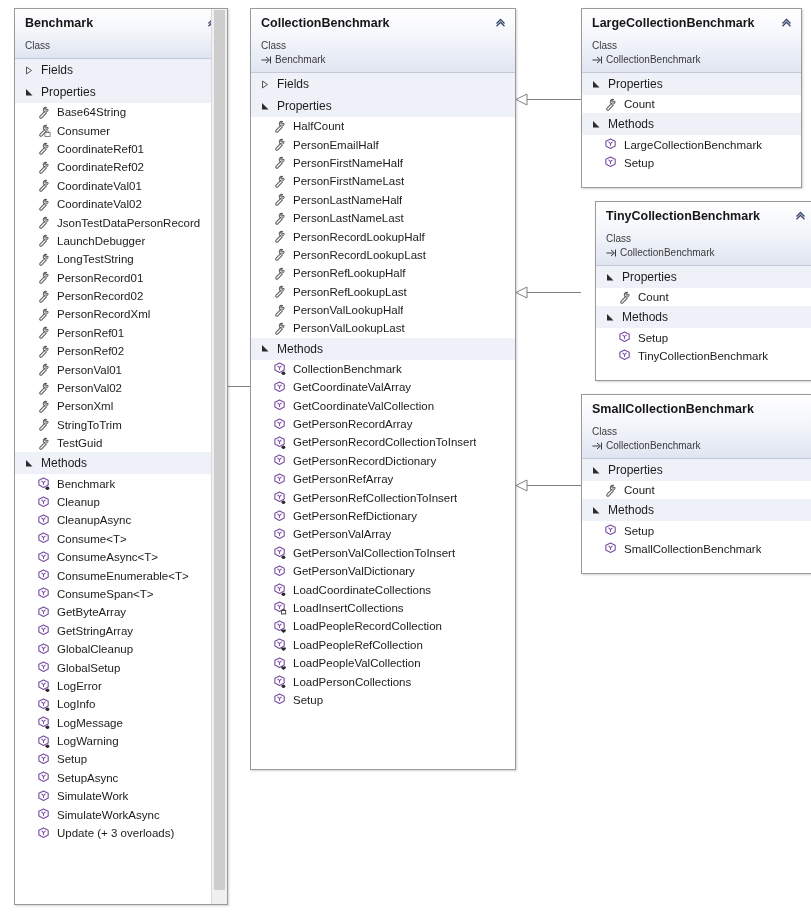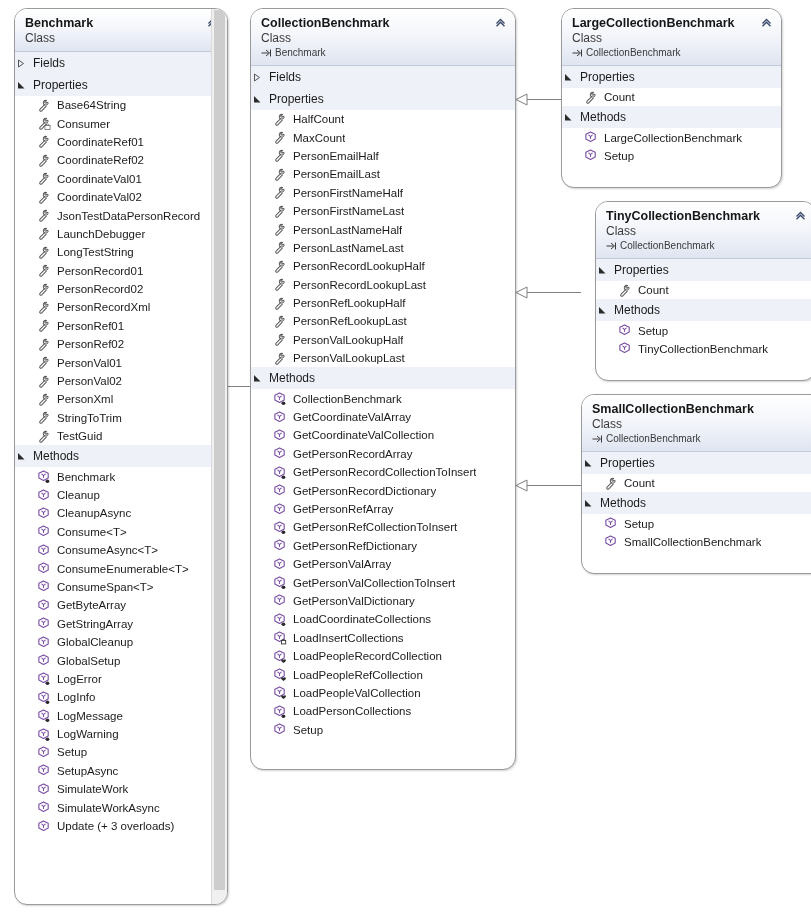--- a/index.html
+++ b/index.html
@@ -12,64 +12,65 @@
     position:relative;
     overflow:hidden;
   }
   .canvas{position:absolute;left:0;top:0;width:811px;height:913px;}
 
   
   .class-box{
     position:absolute;
     background:#ffffff;
     border:1px solid #9a9a9a;
-    border-radius:13px;
+    border-radius:0;
     box-shadow:1px 1px 2px rgba(0,0,0,.18);
     overflow:hidden;
     box-sizing:border-box;
   }
   .cb-header{
     position:relative;
     background:linear-gradient(to bottom,#ffffff 0%,#f4f6fb 45%,#dfe5f1 100%);
     border-bottom:1px solid #c3c9d6;
     padding:7px 10px 6px 10px;
     box-sizing:border-box;
   }
   .cb-title{
     font-weight:bold;
     font-size:12.5px;
     color:#161616;
     line-height:15px;
     white-space:nowrap;
   }
   .cb-kind{
-    font-size:12px;
+    font-size:10px;
     color:#3a3a3a;
     line-height:13px;
-    margin-top:1px;
+    margin-top:8px;
   }
   .cb-base{
     font-size:10px;
     color:#3a3a3a;
     line-height:13px;
     margin-top:1px;
     display:flex;align-items:center;gap:3px;
     white-space:nowrap;
   }
   .chev{
     position:absolute;right:8px;top:7px;
     width:13px;height:13px;
   }
   .cb-body{position:relative;}
 
   
   .section{
     display:flex;align-items:center;
     height:22px;
     background:#eef1f8;
+    padding-left:8px;
     box-sizing:border-box;
     font-size:12px;
     color:#1b1b1b;
   }
   .section .tri{width:12px;flex:0 0 12px;display:flex;align-items:center;justify-content:center;margin-right:6px;}
   .member{
     display:flex;align-items:center;
     height:18.4px;
     padding-left:22px;
     box-sizing:border-box;
@@ -577,39 +578,21 @@
             </span>
             <span class="mlabel">HalfCount</span>
           </div>
           <div class="member">
             <span class="mi">
               <svg class="ico" width="15" height="15" viewBox="0 0 15 15">
                 <path d="M10.2 2.0 a2.6 2.6 0 1 0 1.6 3.3 l0.2 -0.6 -1.3 -0.6 -0.9 1.0 -1.4 -0.7 0.2 -1.3 1.2 -0.5 z" fill="none" stroke="#5b5b5b" stroke-width="1.1" stroke-linejoin="round"></path>
                 <path d="M8.4 6.2 L3.1 11.7 a1.3 1.3 0 0 0 1.8 1.8 L10.2 8.0" fill="none" stroke="#5b5b5b" stroke-width="1.1" stroke-linejoin="round"></path>
               </svg>
             </span>
-            <span class="mlabel">MaxCount</span>
-          </div>
-          <div class="member">
-            <span class="mi">
-              <svg class="ico" width="15" height="15" viewBox="0 0 15 15">
-                <path d="M10.2 2.0 a2.6 2.6 0 1 0 1.6 3.3 l0.2 -0.6 -1.3 -0.6 -0.9 1.0 -1.4 -0.7 0.2 -1.3 1.2 -0.5 z" fill="none" stroke="#5b5b5b" stroke-width="1.1" stroke-linejoin="round"></path>
-                <path d="M8.4 6.2 L3.1 11.7 a1.3 1.3 0 0 0 1.8 1.8 L10.2 8.0" fill="none" stroke="#5b5b5b" stroke-width="1.1" stroke-linejoin="round"></path>
-              </svg>
-            </span>
             <span class="mlabel">PersonEmailHalf</span>
-          </div>
-          <div class="member">
-            <span class="mi">
-              <svg class="ico" width="15" height="15" viewBox="0 0 15 15">
-                <path d="M10.2 2.0 a2.6 2.6 0 1 0 1.6 3.3 l0.2 -0.6 -1.3 -0.6 -0.9 1.0 -1.4 -0.7 0.2 -1.3 1.2 -0.5 z" fill="none" stroke="#5b5b5b" stroke-width="1.1" stroke-linejoin="round"></path>
-                <path d="M8.4 6.2 L3.1 11.7 a1.3 1.3 0 0 0 1.8 1.8 L10.2 8.0" fill="none" stroke="#5b5b5b" stroke-width="1.1" stroke-linejoin="round"></path>
-              </svg>
-            </span>
-            <span class="mlabel">PersonEmailLast</span>
           </div>
           <div class="member">
             <span class="mi">
               <svg class="ico" width="15" height="15" viewBox="0 0 15 15">
                 <path d="M10.2 2.0 a2.6 2.6 0 1 0 1.6 3.3 l0.2 -0.6 -1.3 -0.6 -0.9 1.0 -1.4 -0.7 0.2 -1.3 1.2 -0.5 z" fill="none" stroke="#5b5b5b" stroke-width="1.1" stroke-linejoin="round"></path>
                 <path d="M8.4 6.2 L3.1 11.7 a1.3 1.3 0 0 0 1.8 1.8 L10.2 8.0" fill="none" stroke="#5b5b5b" stroke-width="1.1" stroke-linejoin="round"></path>
               </svg>
             </span>
             <span class="mlabel">PersonFirstNameHalf</span>
           </div>
@@ -889,21 +872,21 @@
                 <path d="M7.0 1.5 L12.0 4.0 L12.0 9.2 L7.0 11.8 L2.0 9.2 L2.0 4.0 Z" fill="none" stroke="#7a4fa3" stroke-width="1.2" stroke-linejoin="round"></path>
                 <path d="M5.2 4.9 L7.0 6.6 L8.8 4.9 M7.0 6.6 L7.0 8.6" fill="none" stroke="#7a4fa3" stroke-width="1.1" stroke-linecap="round"></path>
               </svg>
             </span>
             <span class="mlabel">Setup</span>
           </div>
         </div>
     </div>
   </div>
 
-  <div class="class-box" id="box-largecollectionbenchmark" style="left:561px;top:8px;width:221px;height:180px;">
+  <div class="class-box" id="box-largecollectionbenchmark" style="left:581px;top:8px;width:221px;height:180px;">
     <div class="cb-header">
       <div class="cb-title">LargeCollectionBenchmark</div>
       <div class="cb-kind">Class</div>
       <div class="cb-base">
         <span>
           <svg class="ico" width="11" height="10" viewBox="0 0 11 10">
               <path d="M0.5 5 H7.5 M5 2 L8.5 5 L5 8 M9.5 1.5 V8.5" fill="none" stroke="#3a3a3a" stroke-width="1"></path>
             </svg>
         </span>
         <span>CollectionBenchmark</span>

